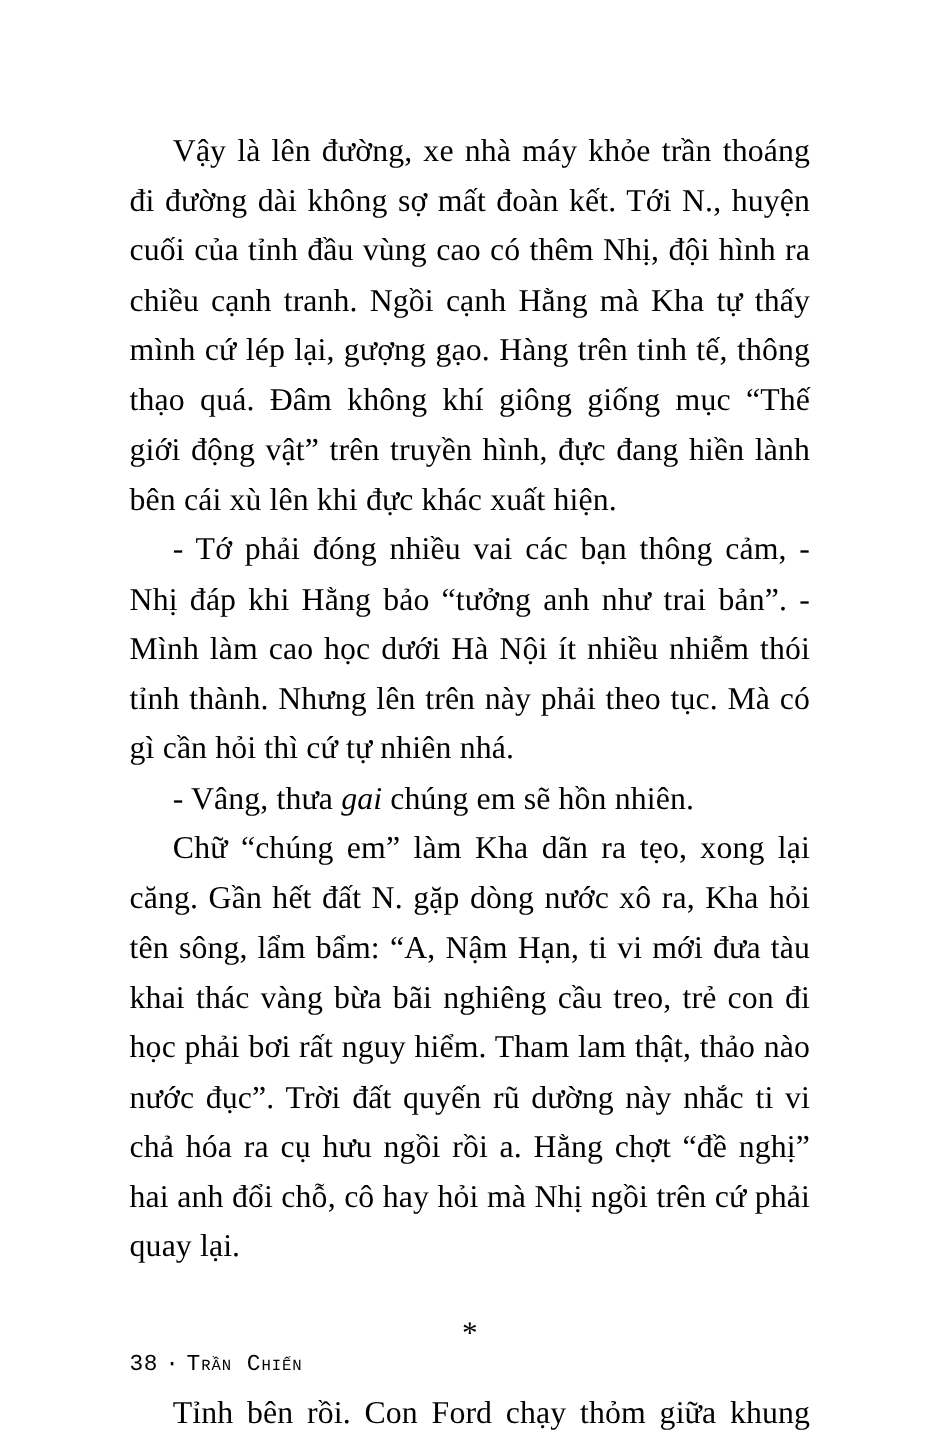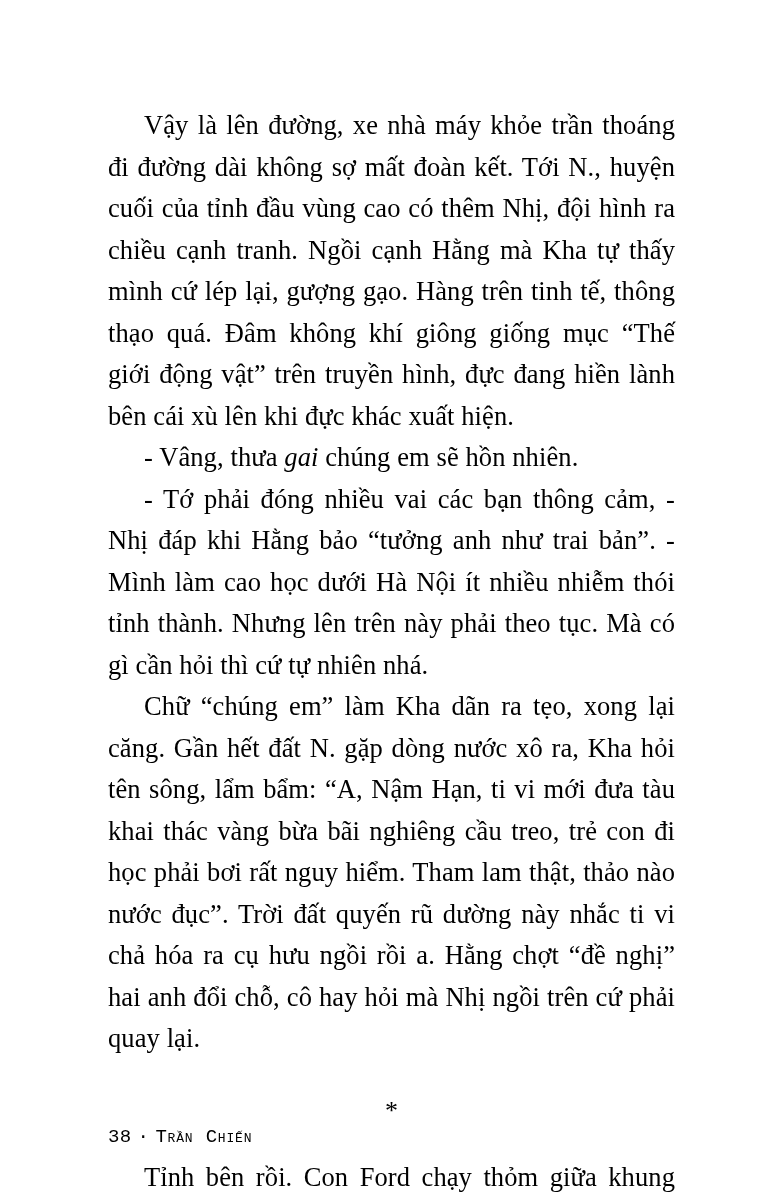--- a/index.html
+++ b/index.html
@@ -72,23 +72,23 @@
 </style>
 </head>
 <body>
 
 <div class="page">
 
   <div class="body-text">
 
     <p class="para">Vậy là lên đường, xe nhà máy khỏe trần thoáng đi đường dài không sợ mất đoàn kết. Tới N., huyện cuối của tỉnh đầu vùng cao có thêm Nhị, đội hình ra chiều cạnh tranh. Ngồi cạnh Hằng mà Kha tự thấy mình cứ lép lại, gượng gạo. Hàng trên tinh tế, thông thạo quá. Đâm không khí giông giống mục “Thế giới động vật” trên truyền hình, đực đang hiền lành bên cái xù lên khi đực khác xuất hiện.</p>
 
+    <p class="para dialogue">- Tớ phải đóng nhiều vai các bạn thông cảm, - Nhị đáp khi Hằng bảo “tưởng anh như trai bản”. - Mình làm cao học dưới Hà Nội ít nhiều nhiễm thói tỉnh thành. Nhưng lên trên này phải theo tục. Mà có gì cần hỏi thì cứ tự nhiên nhá.</p>
+
     <p class="para dialogue"><span>- Vâng, thưa </span><em>gai</em><span> chúng em sẽ hồn nhiên.</span></p>
-
-    <p class="para dialogue">- Tớ phải đóng nhiều vai các bạn thông cảm, - Nhị đáp khi Hằng bảo “tưởng anh như trai bản”. - Mình làm cao học dưới Hà Nội ít nhiều nhiễm thói tỉnh thành. Nhưng lên trên này phải theo tục. Mà có gì cần hỏi thì cứ tự nhiên nhá.</p>
 
     <p class="para">Chữ “chúng em” làm Kha dãn ra tẹo, xong lại căng. Gần hết đất N. gặp dòng nước xô ra, Kha hỏi tên sông, lẩm bẩm: “A, Nậm Hạn, ti vi mới đưa tàu khai thác vàng bừa bãi nghiêng cầu treo, trẻ con đi học phải bơi rất nguy hiểm. Tham lam thật, thảo nào nước đục”. Trời đất quyến rũ dường này nhắc ti vi chả hóa ra cụ hưu ngồi rồi a. Hằng chợt “đề nghị” hai anh đổi chỗ, cô hay hỏi mà Nhị ngồi trên cứ phải quay lại.</p>
 
     <p class="sep">*</p>
 
     <p class="para">Tỉnh bên rồi. Con Ford chạy thỏm giữa khung cảnh kỳ dị của cao nguyên, ai nấy chẳng khỏi ồ à. Núi dựng ngọn hùng vĩ không tưởng nổi. Mầm đá nhọn hoắt</p>
 
   </div>
 
   <div class="footer">

